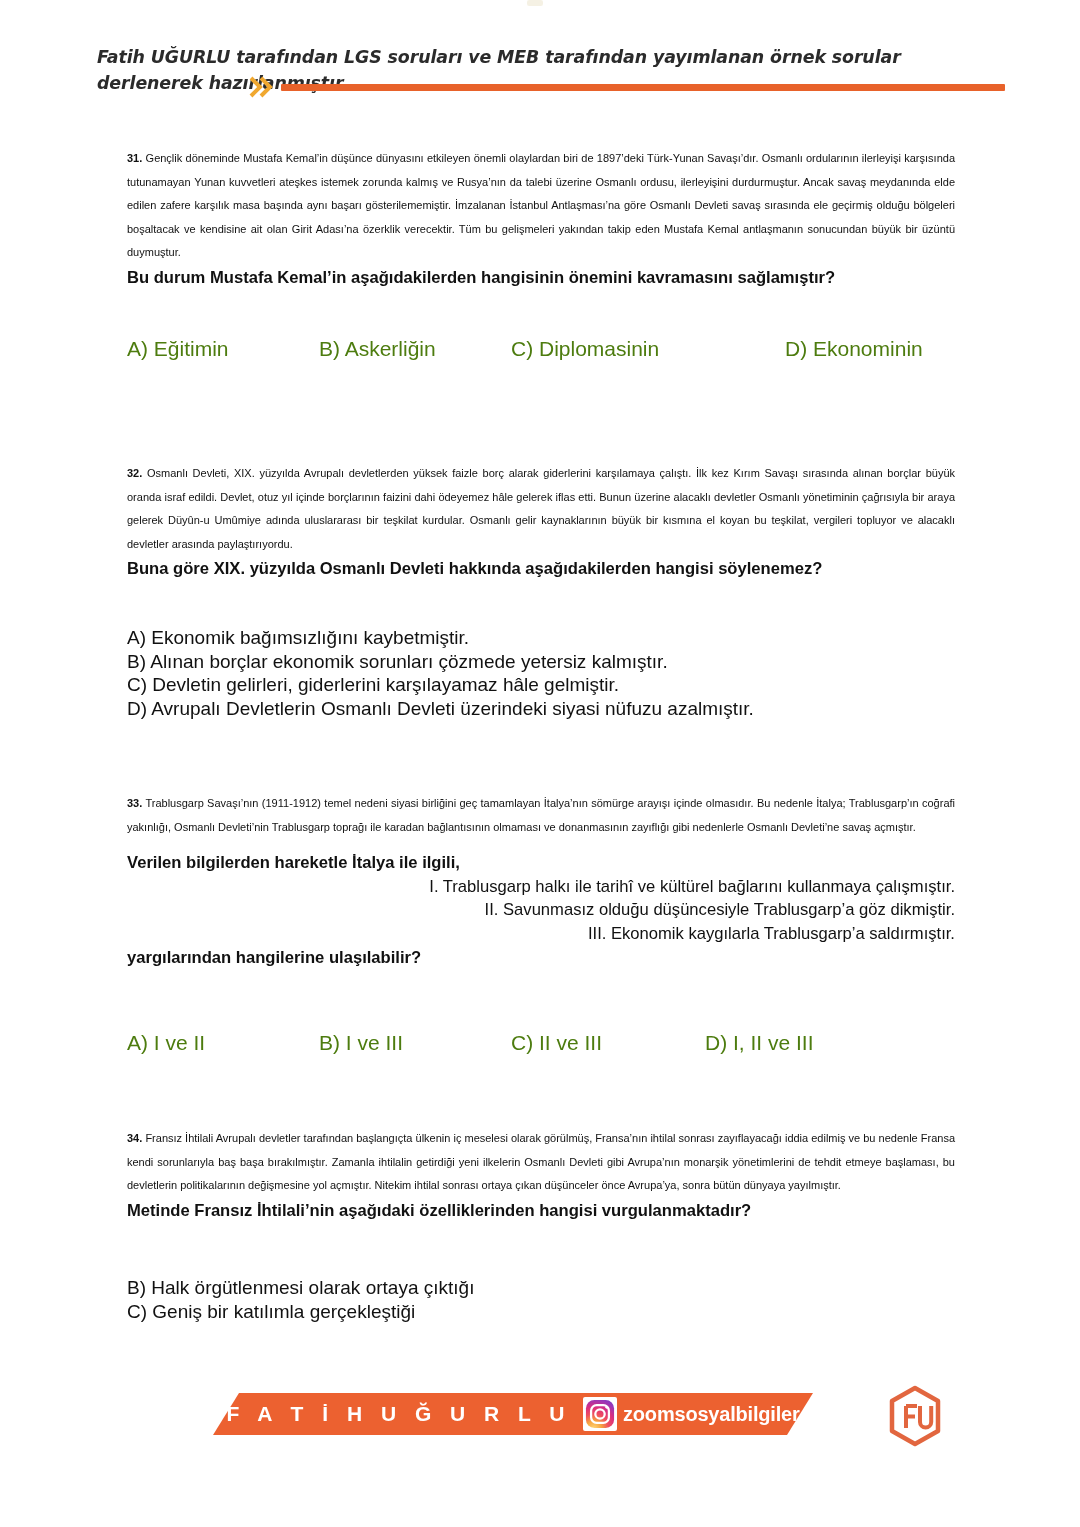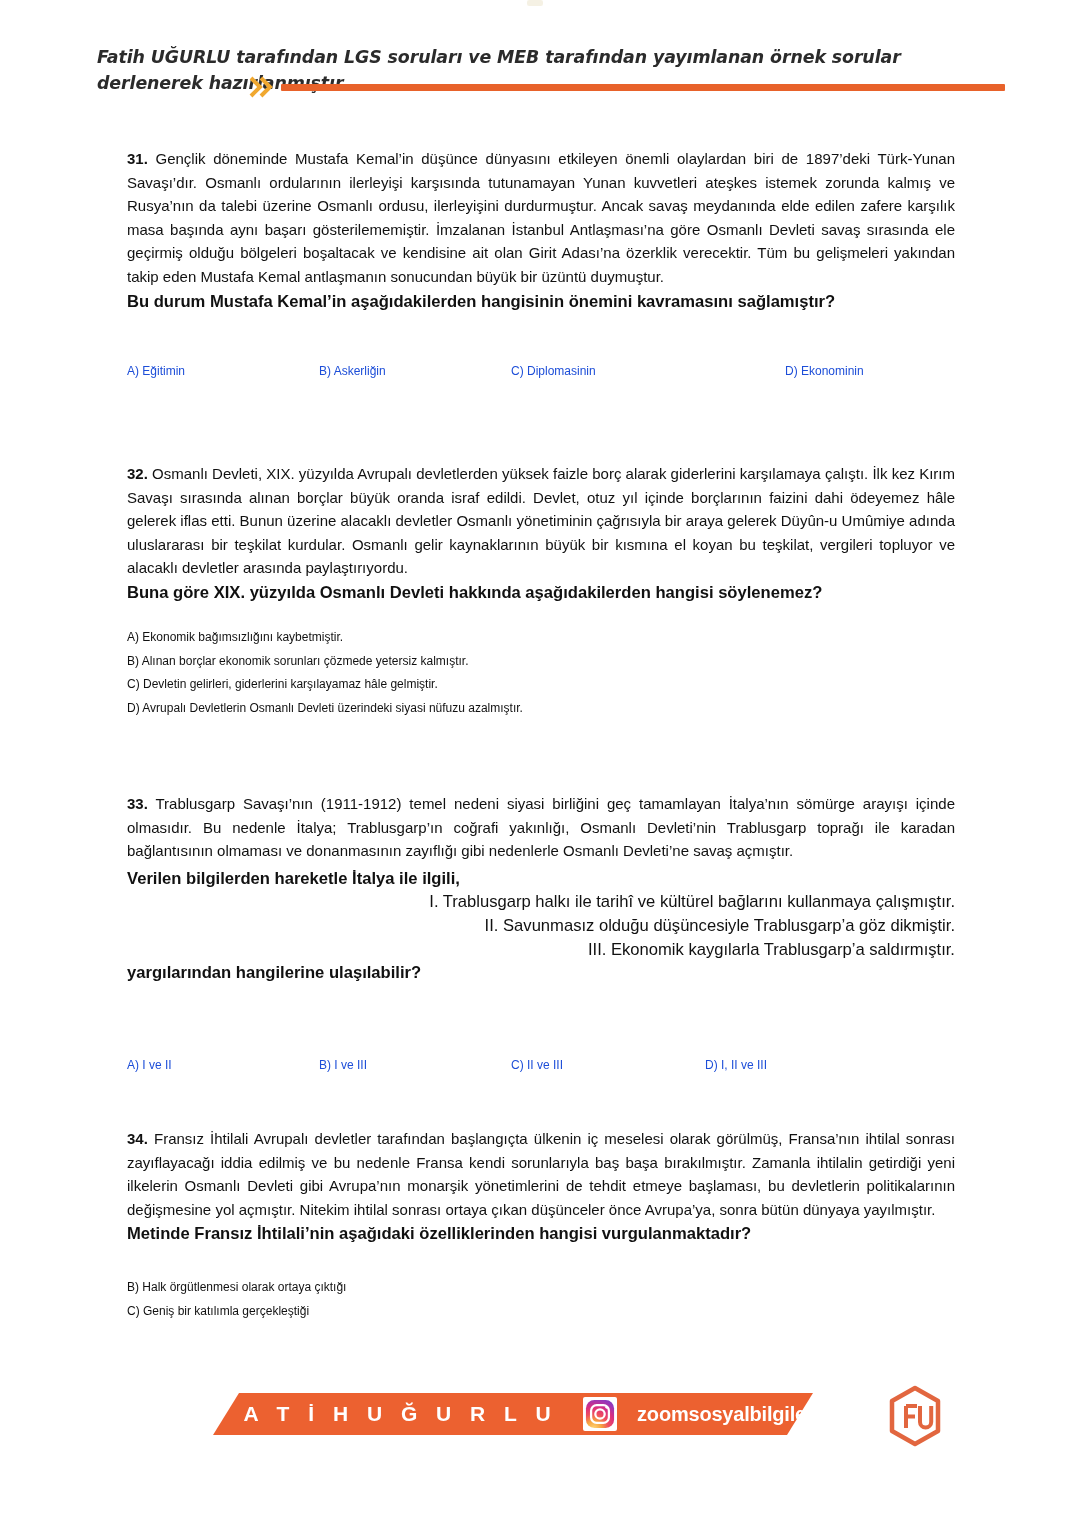--- a/index.html
+++ b/index.html
@@ -68,21 +68,21 @@
     border-radius: 1px;
   }
 
   
   .qblock {
     position: absolute;
     left: 127px;
     width: 828px;
   }
   .qbody {
-    font-size: 15px;
+    font-size: 11px;
     line-height: 23.6px;
     text-align: justify;
     text-justify: inter-word;
     margin: 0;
     color: #111;
   }
   .qnum { font-weight: bold; }
   .qstem {
     font-size: 16.6px;
     line-height: 23.6px;
@@ -108,33 +108,32 @@
 
   
   .opts-inline {
     position: relative;
     height: 26px;
     margin: 0;
   }
   .opt-abs {
     position: absolute;
     top: 0;
-    font-size: 12px;
+    font-size: 21px;
     line-height: 26px;
     white-space: nowrap;
-    color: #1d4ed8;
-    margin-top: 22px;
+    color: #4d7c0f;
   }
   .opts-stack {
     margin: 0;
     padding: 0;
     list-style: none;
   }
   .opts-stack li {
-    font-size: 12px;
+    font-size: 19px;
     line-height: 23.6px;
     color: #111;
   }
 
   
   .footer-banner {
     position: absolute;
     left: 213px;
     top: 1393px;
     width: 600px;
@@ -146,21 +145,21 @@
     background: #ec6130;
     -webkit-clip-path: polygon(26px 0, 600px 0, 574px 42px, 0 42px);
     clip-path: polygon(26px 0, 600px 0, 574px 42px, 0 42px);
   }
   .banner-inner {
     position: absolute;
     inset: 0;
     display: flex;
     align-items: center;
     justify-content: center;
-    gap: 18px;
+    gap: 4px;
   }
   .banner-name {
     font-size: 21px;
     font-weight: bold;
     letter-spacing: 6.5px;
     color: #ffffff;
     white-space: nowrap;
     padding-right: 8px;
   }
   .ig-icon {
@@ -242,21 +241,21 @@
   </div>
   <ul class="qblock opts-stack" style="top:626px">
     <li>A) Ekonomik bağımsızlığını kaybetmiştir.</li>
     <li>B) Alınan borçlar ekonomik sorunları çözmede yetersiz kalmıştır.</li>
     <li>C) Devletin gelirleri, giderlerini karşılayamaz hâle gelmiştir.</li>
     <li>D) Avrupalı Devletlerin Osmanlı Devleti üzerindeki siyasi nüfuzu azalmıştır.</li>
   </ul>
 
   <div class="qblock" style="top:792px">
     <p class="qbody"><span class="qnum">33.</span> <span>Trablusgarp Savaşı’nın (1911-1912) temel nedeni siyasi birliğini geç tamamlayan İtalya’nın sömürge arayışı içinde olmasıdır. Bu nedenle İtalya; Trablusgarp’ın coğrafi yakınlığı, Osmanlı Devleti’nin Trablusgarp toprağı ile karadan bağlantısının olmaması ve donanmasının zayıflığı gibi nedenlerle Osmanlı Devleti’ne savaş açmıştır.</span></p>
-    <p class="qstem" style="margin-top:4px">Verilen bilgilerden hareketle İtalya ile ilgili,</p>
+    <p class="qstem" style="margin-top:12px">Verilen bilgilerden hareketle İtalya ile ilgili,</p>
     <ul class="qlines">
       <li>I. Trablusgarp halkı ile tarihî ve kültürel bağlarını kullanmaya çalışmıştır.</li>
       <li>II. Savunmasız olduğu düşüncesiyle Trablusgarp’a göz dikmiştir.</li>
       <li>III. Ekonomik kaygılarla Trablusgarp’a saldırmıştır.</li>
     </ul>
     <p class="qstem">yargılarından hangilerine ulaşılabilir?</p>
   </div>
   <div class="qblock opts-inline" style="top:1004px">
     <span class="opt-abs" style="left:0px">A) I ve II</span>
     <span class="opt-abs" style="left:192px">B) I ve III</span>

